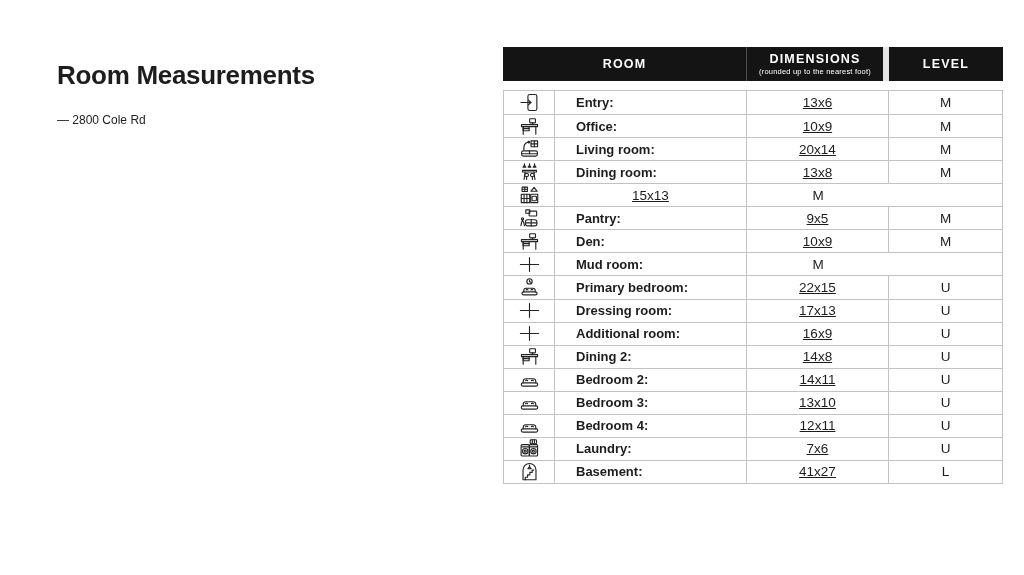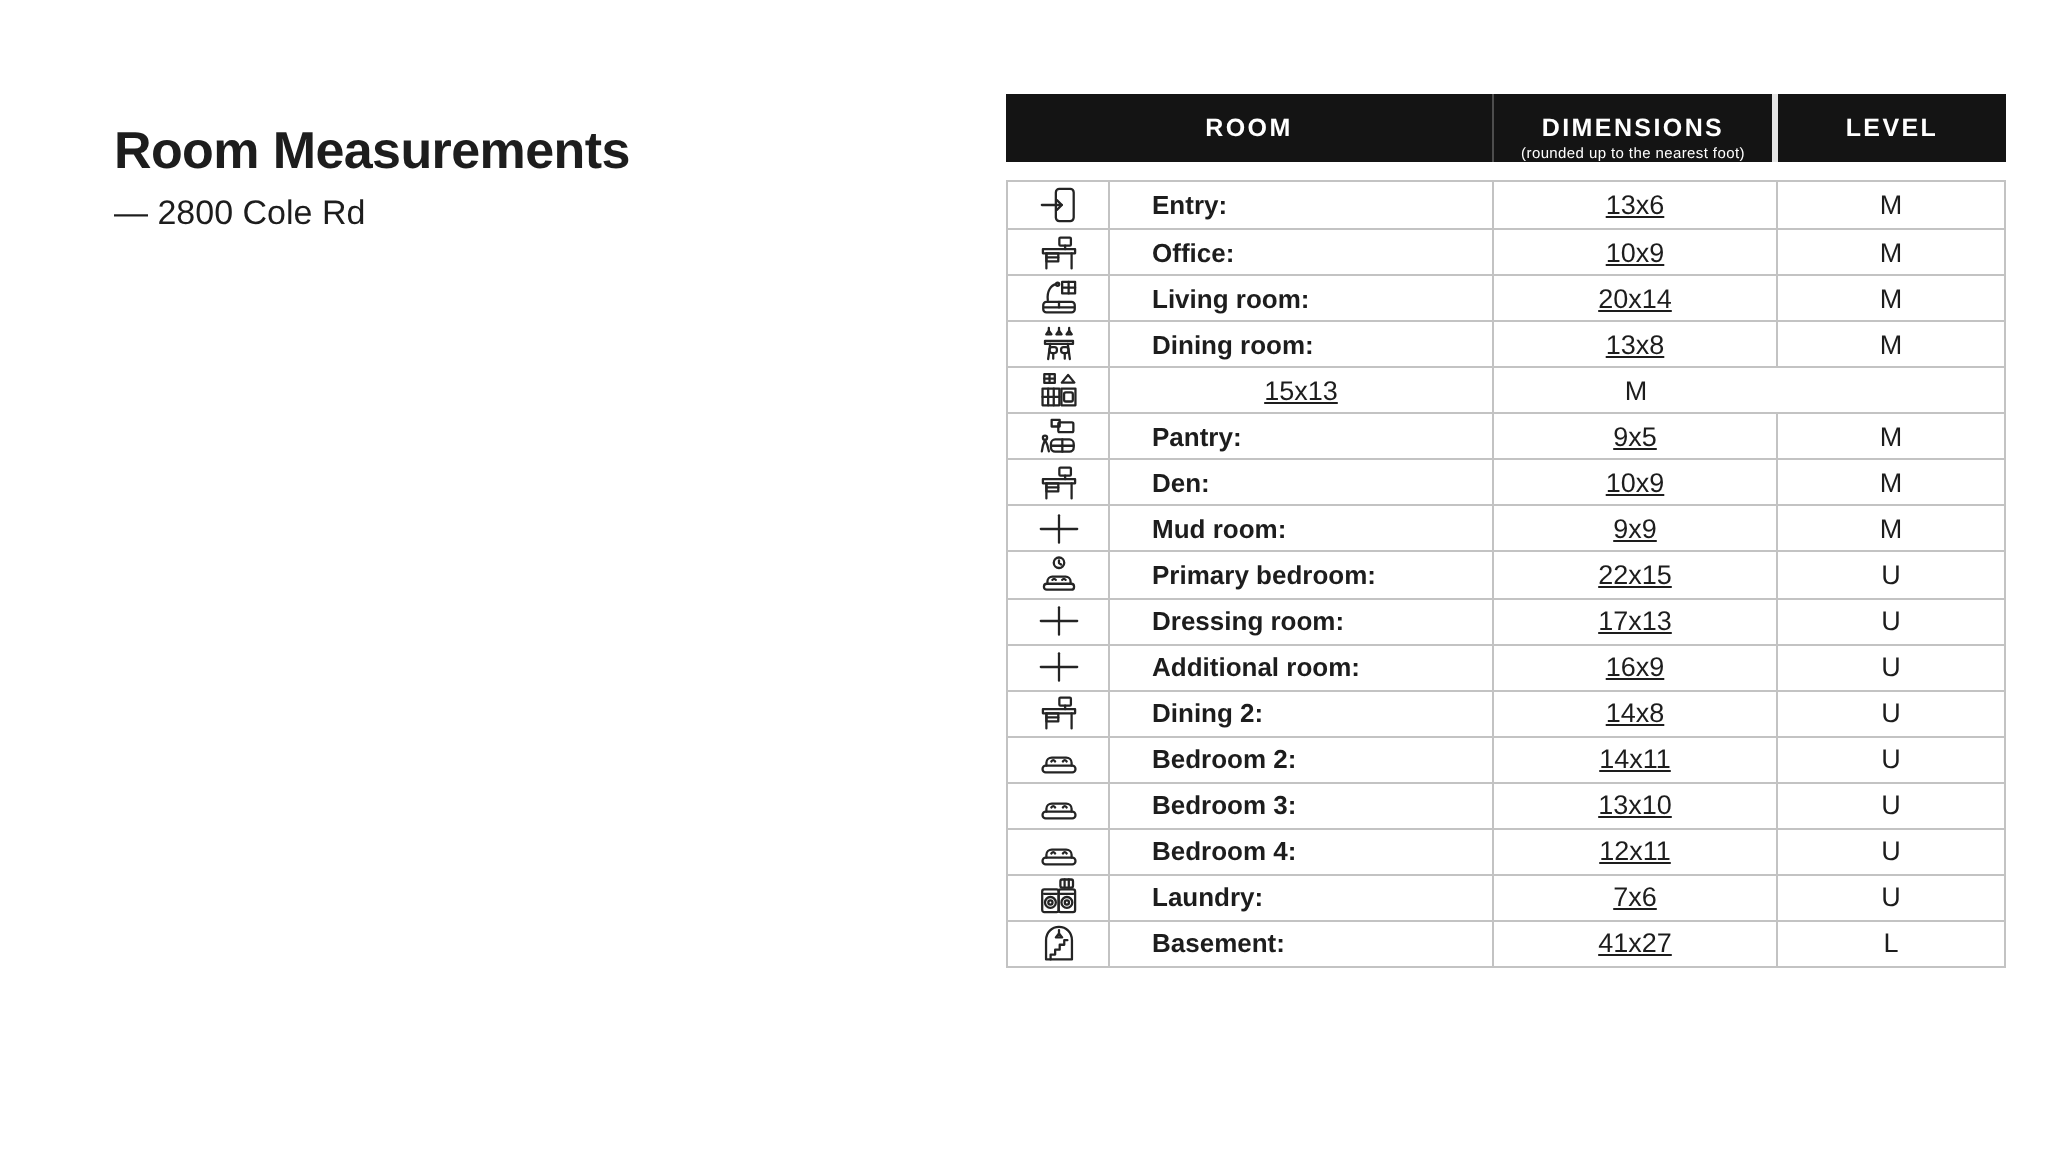--- a/index.html
+++ b/index.html
@@ -10,34 +10,34 @@
     overflow:hidden;
   }
   .page { position:relative; width:1024px; height:575px; background:var(--bg,#ffffff); }
 
   
   .title-block { position:absolute; left:57px; top:60px; }
   .page-title {
     margin:0; font-size:26px; font-weight:bold; letter-spacing:-0.3px;
     color:var(--text,#1d1d1d);
   }
-  .page-subtitle { margin-top:6px; font-size:17px; color:var(--text,#1d1d1d); }
+  .page-subtitle { margin-top:22px; font-size:12px; color:var(--text,#1d1d1d); }
 
   
   .measure-table { position:absolute; left:467px; top:47px; width:500px;padding-left:36px; }
   .thead {
     display:grid; grid-template-columns:243px 143px 114px;
     height:34px; background:var(--header-bg,#141414); color:var(--header-text,#ffffff);
   }
   .th {
     display:flex; flex-direction:column; justify-content:center; align-items:center;
     text-align:center; font-weight:bold; font-size:12.5px; letter-spacing:1.2px;
     box-sizing:border-box;
   }
-  .th-dim { border-left:1px solid #4d4d4d; border-right:3px solid #e5e5e5;justify-content:flex-end; }
+  .th-dim { border-left:1px solid #4d4d4d; border-right:6px solid #e5e5e5; }
   .th-note { font-size:7.5px; font-weight:normal; letter-spacing:0.2px; margin-top:1px; }
 
   .tbody {
     margin-top:9px; height:394px;
     display:grid; grid-template-rows:repeat(17,1fr);
     border:1px solid var(--border,#c3c3c3);
     box-sizing:border-box; background:#ffffff;
   }
   .trow { display:grid; grid-template-columns:51px 192px 142px 113px; box-sizing:border-box; }
   .trow + .trow { border-top:1px solid var(--border,#c3c3c3); }
@@ -197,21 +197,20 @@
           <div class="cell level-cell">M</div>
         </div>
         <div class="trow">
           <div class="cell icon-cell">
             <svg viewBox="0 0 24 24" aria-hidden="true">
               <line x1="1.6" y1="12" x2="22.4" y2="12"></line>
               <line x1="12" y1="4.2" x2="12" y2="19.8"></line>
             </svg>
           </div>
           <div class="cell room-cell">Mud room:</div>
-          <div class="cell dim-cell">9x9</div>
           <div class="cell level-cell">M</div>
         </div>
         <div class="trow">
           <div class="cell icon-cell">
             <svg viewBox="0 0 24 24" aria-hidden="true">
               <circle cx="12" cy="5" r="3"></circle>
               <polyline points="12,3.6 12,5.2 13.2,6"></polyline>
               <rect x="3.4" y="17" width="17.2" height="3.4" rx="1.6"></rect>
               <path d="M5.4,17 v-1.4 c0,-1.5 1.3,-2.7 2.8,-2.7 h7.6 c1.5,0 2.8,1.2 2.8,2.7 V17"></path>
               <path d="M8.2,14.8 q1,-1.3 2,0 M13.8,14.8 q1,-1.3 2,0"></path>

